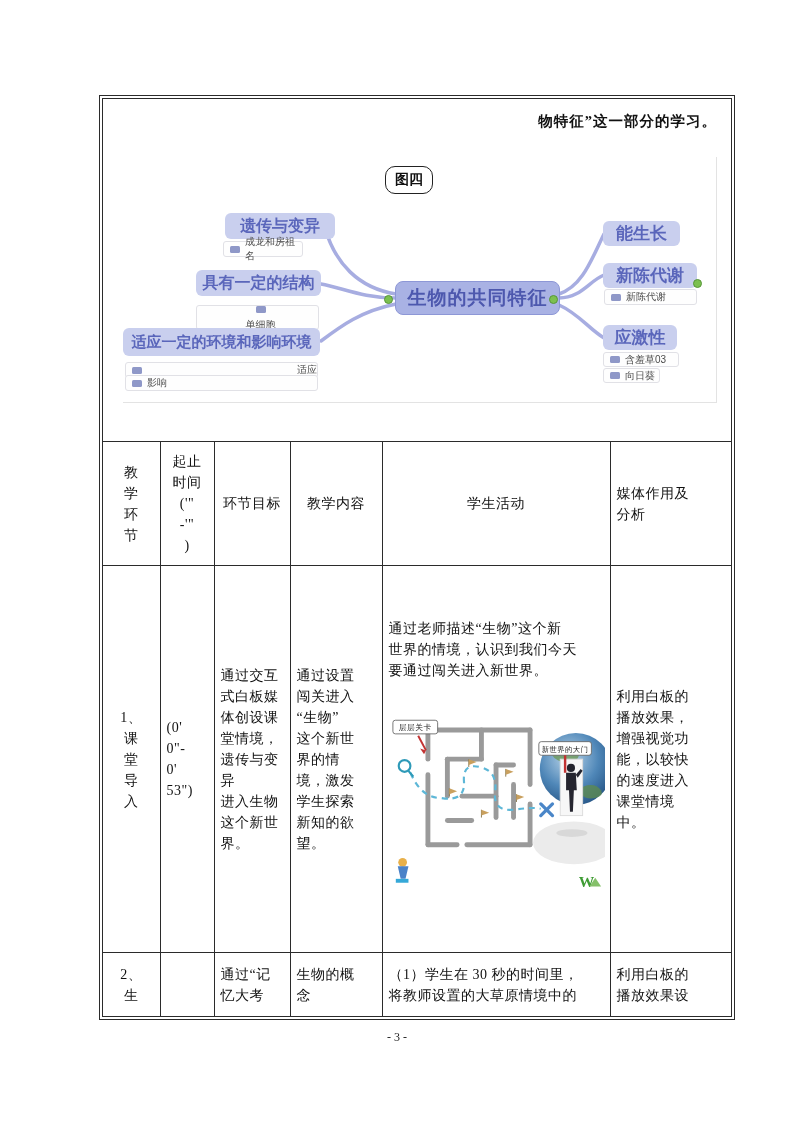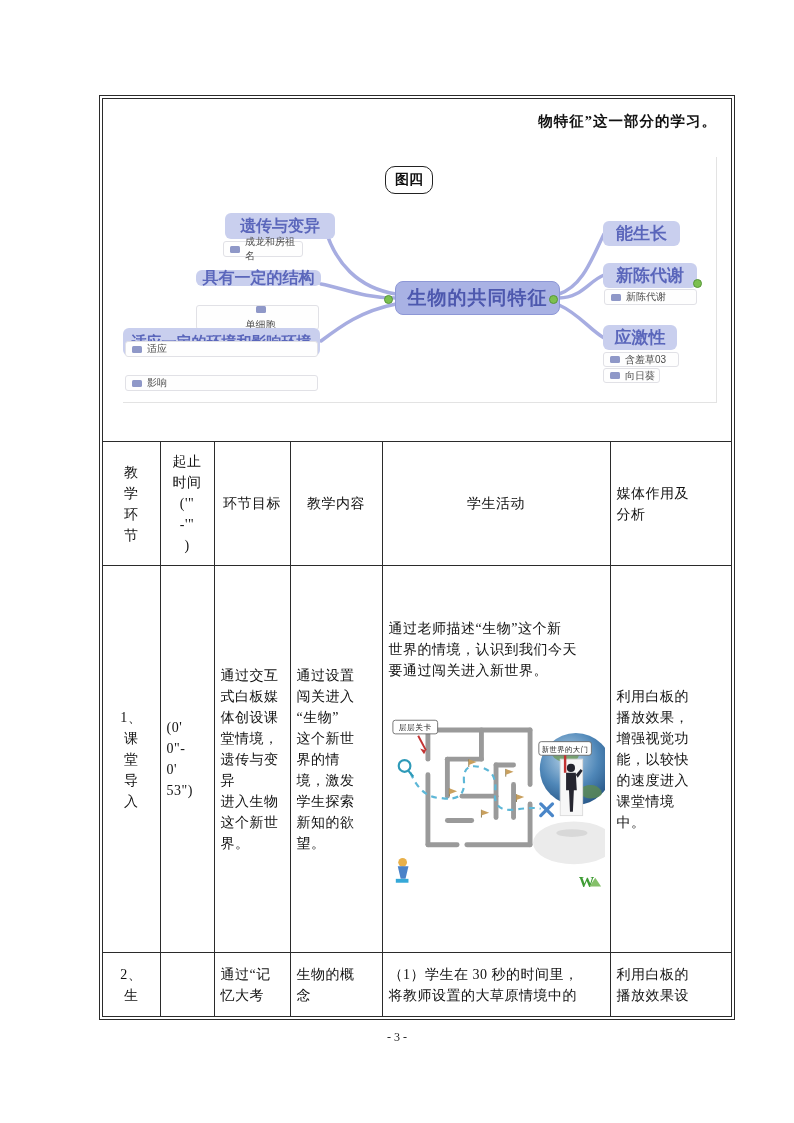--- a/index.html
+++ b/index.html
@@ -92,28 +92,28 @@
         <div class="mm-center" style="left:272px;top:124px;width:165px;height:34px;">生物的共同特征</div>
         <span class="mm-toggle" style="left:261px;top:138px;"></span>
         <span class="mm-toggle" style="left:426px;top:138px;"></span>
 
         <div class="mm-box" style="left:102px;top:56px;width:110px;height:26px;font-size:16px;">遗传与变异</div>
         <div class="mm-sub" style="left:100px;top:84px;width:80px;height:16px;">
           <span class="clip-ic"></span>
           <span>成龙和房祖名</span>
         </div>
 
-        <div class="mm-box" style="left:73px;top:113px;width:125px;height:16px;font-size:16px;">具有一定的结构</div>
+        <div class="mm-box" style="left:73px;top:113px;width:125px;height:26px;font-size:16px;">具有一定的结构</div>
         <div class="mm-sub" style="left:73px;top:148px;width:123px;height:25px;flex-direction:column;">
           <span class="clip-ic"></span>
           <span>单细胞</span>
         </div>
 
         <div class="mm-box" style="left:0px;top:171px;width:197px;height:28px;font-size:15px;">适应一定的环境和影响环境</div>
-        <div class="mm-sub" style="left:2px;top:184px;width:193px;height:16px;">
+        <div class="mm-sub" style="left:2px;top:205px;width:193px;height:16px;justify-content:space-between;">
           <span class="clip-ic"></span>
           <span>适应</span>
         </div>
         <div class="mm-sub" style="left:2px;top:218px;width:193px;height:16px;">
           <span class="clip-ic"></span>
           <span>影响</span>
         </div>
 
         <div class="mm-box" style="left:480px;top:64px;width:77px;height:25px;font-size:17px;">能生长</div>
 

